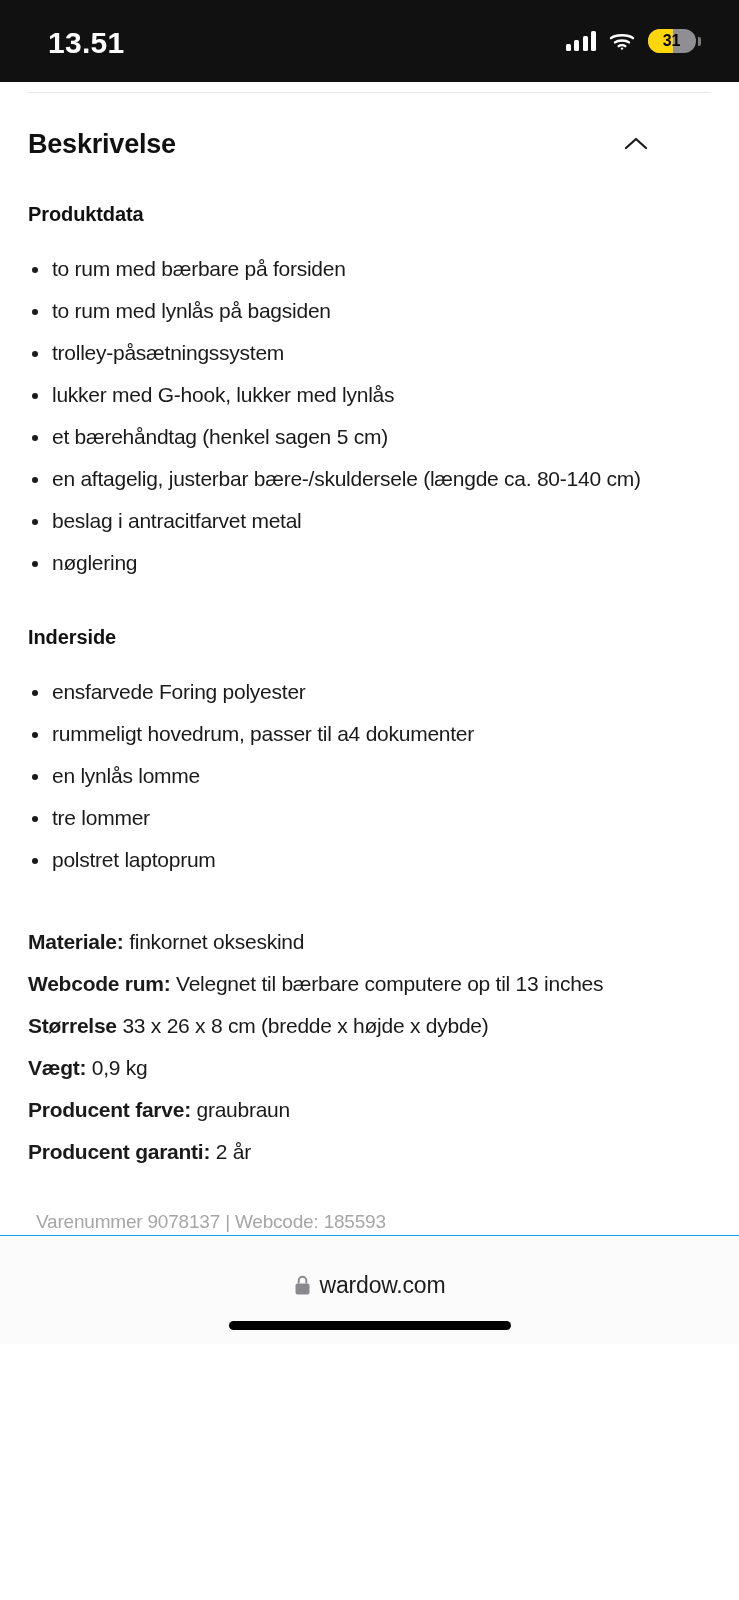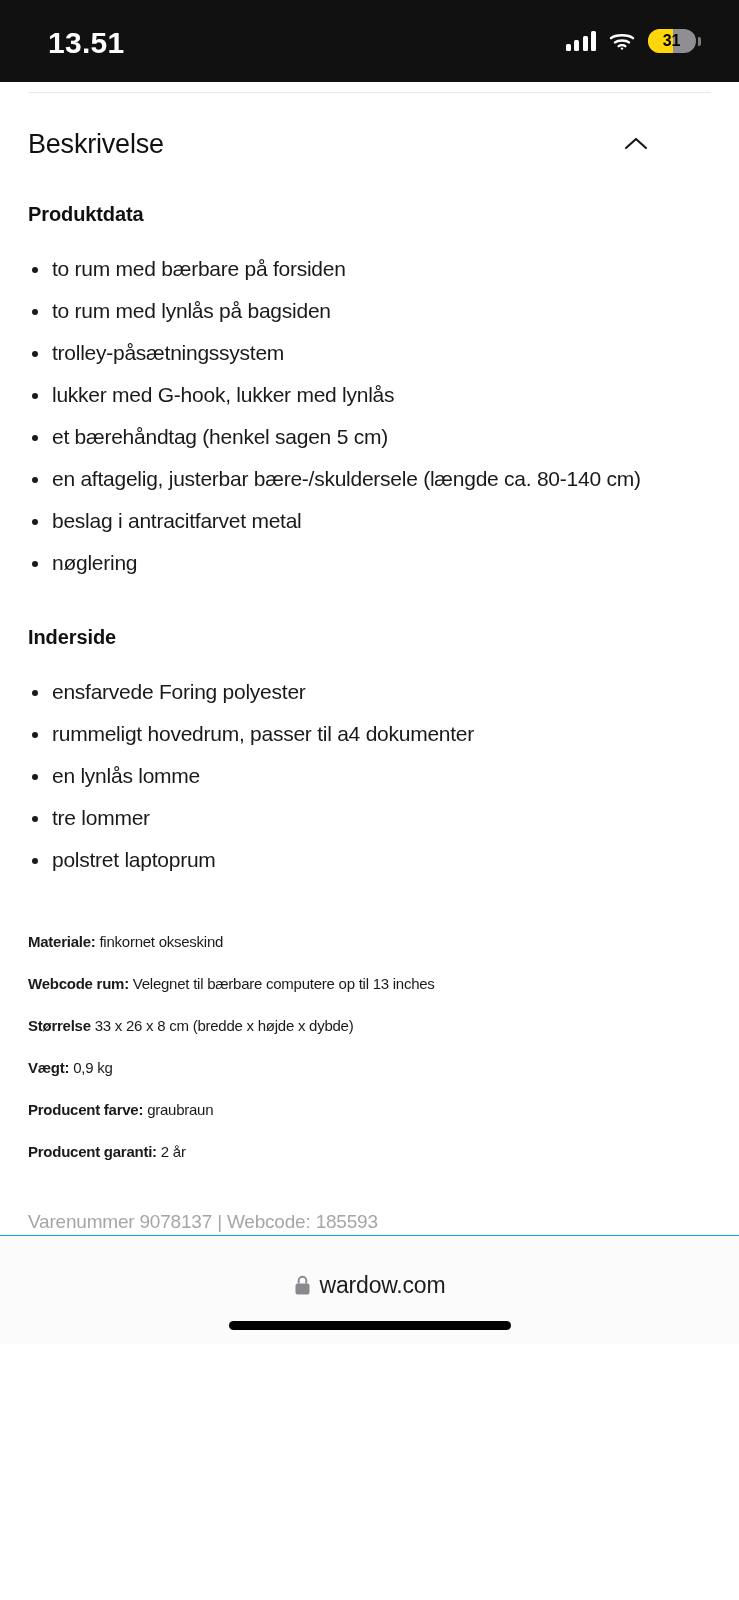--- a/index.html
+++ b/index.html
@@ -92,21 +92,21 @@
   .section { padding:0 28px; }
 
   .acc-head {
     display:flex;
     align-items:center;
     justify-content:space-between;
     padding:34px 0 0 0;
   }
   .acc-title {
     font-size:27px;
-    font-weight:400;
+    font-weight:700;
     color:#111111;
     letter-spacing:-0.2px;
   }
   .chev { width:34px; height:34px; display:block; margin-right:58px; }
 
   .sub-head {
     font-size:20px;
     font-weight:700;
     color:#111111;
     margin-top:42px;
@@ -129,33 +129,34 @@
     content:"";
     position:absolute;
     left:4px; top:19px;
     width:6px; height:6px;
     border-radius:50%;
     background:#1a1a1a;
   }
 
   .specs { margin-top:40px; }
   .specs .row {
-    font-size:15px;
+    font-size:21px;
     line-height:42px;
     color:#1a1a1a;
     letter-spacing:-0.25px;
     white-space:nowrap;
   }
   .specs .row b { font-weight:700; }
 
   .meta {
     margin-top:38px;
     font-size:19px;
     color:#a6a6a6;
     letter-spacing:-0.2px;
+    margin-left:8px;
   }
 
   
   .scrolltop {
     position:absolute;
     right:0;
     top:1268px;
     width:93px; height:70px;
     background:#1c1c1c;
     display:flex;

